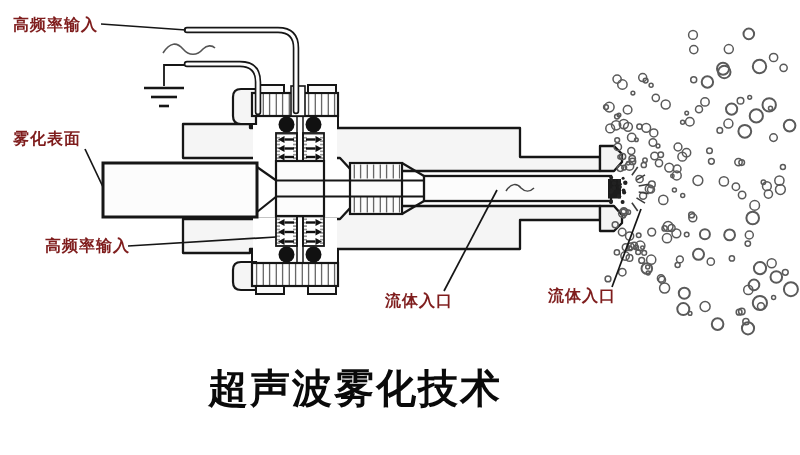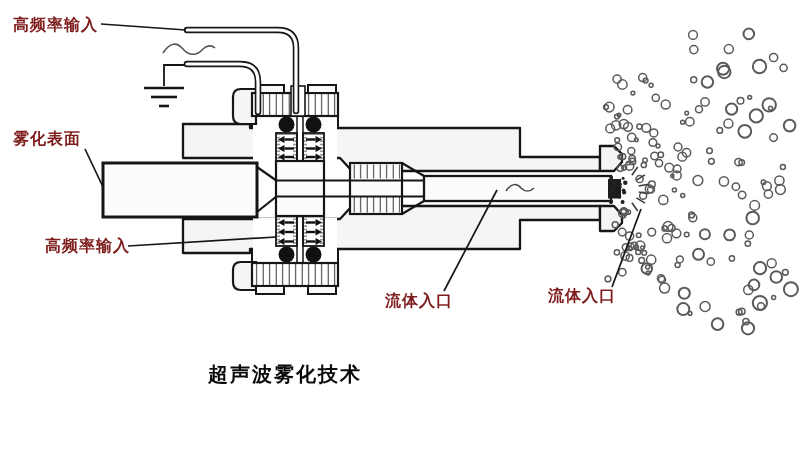--- a/index.html
+++ b/index.html
@@ -1,21 +1,21 @@
 <!DOCTYPE html>
 <html><head>
 <meta charset="utf-8">
 <style>
   html,body{margin:0;padding:0;background:#fff;}
   .stage{position:relative;width:800px;height:455px;background:#fff;overflow:hidden;
          font-family:"DejaVu Sans","Liberation Sans",sans-serif;}
   .stage svg{position:absolute;left:0;top:0;}
   .lbl{position:absolute;font-weight:bold;font-size:16px;color:#7f1d1d;
        letter-spacing:1px;white-space:nowrap;line-height:1.1;}
-  .title{position:absolute;font-weight:bold;font-size:20px;color:#0a0a0a;
+  .title{position:absolute;font-weight:bold;font-size:40px;color:#0a0a0a;
          letter-spacing:2px;white-space:nowrap;}
 </style>
 </head>
 <body>
 
 <div class="stage">
 
 <svg width="800" height="455" viewBox="0 0 800 455">
   <defs>
     <pattern id="hatchV" width="6.5" height="10" patternUnits="userSpaceOnUse">

